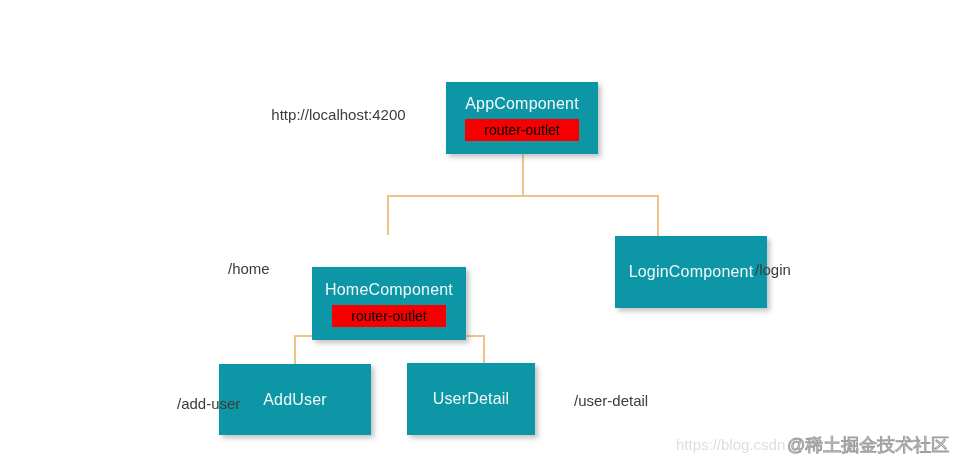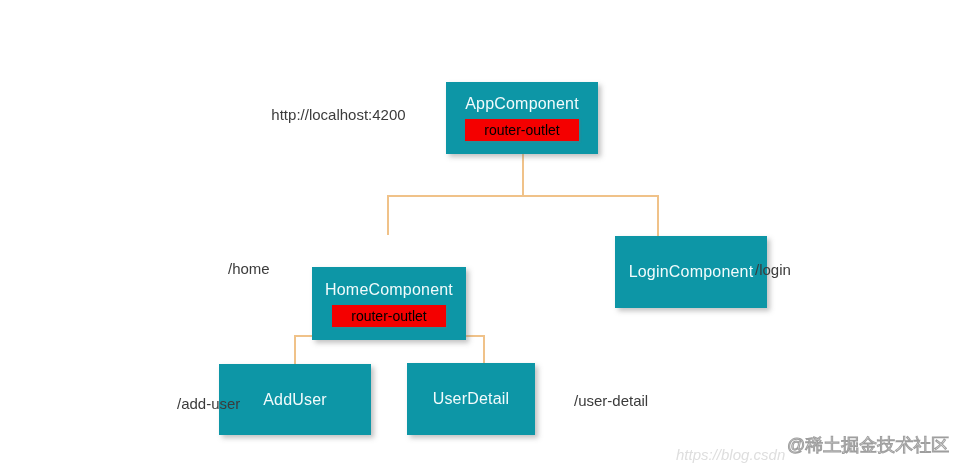--- a/index.html
+++ b/index.html
@@ -54,25 +54,24 @@
     top: 106px;
     width: 155px;
     text-align: center;
     font-size: 15px;
     color: var(--label-text, #3b3b3b);
     white-space: nowrap;
   }
   .wm-url {
     position: absolute;
     left: 676px;
-    top: 446px;
+    top: 436px;
     font-size: 15px;
     color: var(--watermark-url, #dedede);
     white-space: nowrap;
-    font-style: italic;
   }
   .wm-cn {
     position: absolute;
     left: 787px;
     top: 433px;
     font-size: 18px;
     color: var(--watermark-cn, #ededed);
     -webkit-text-stroke: 1px #9e9e9e;
     white-space: nowrap;
   }

